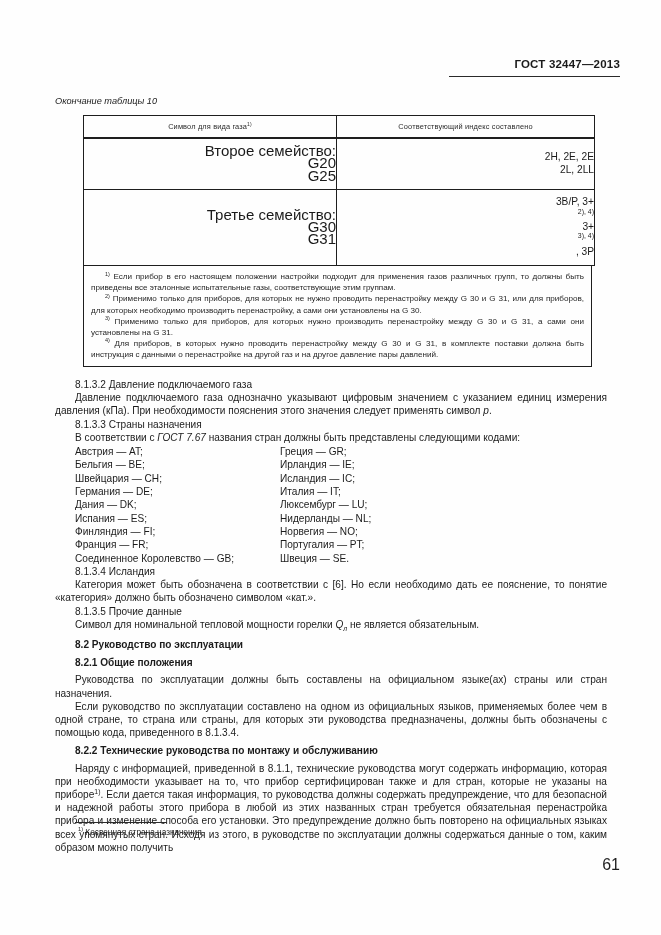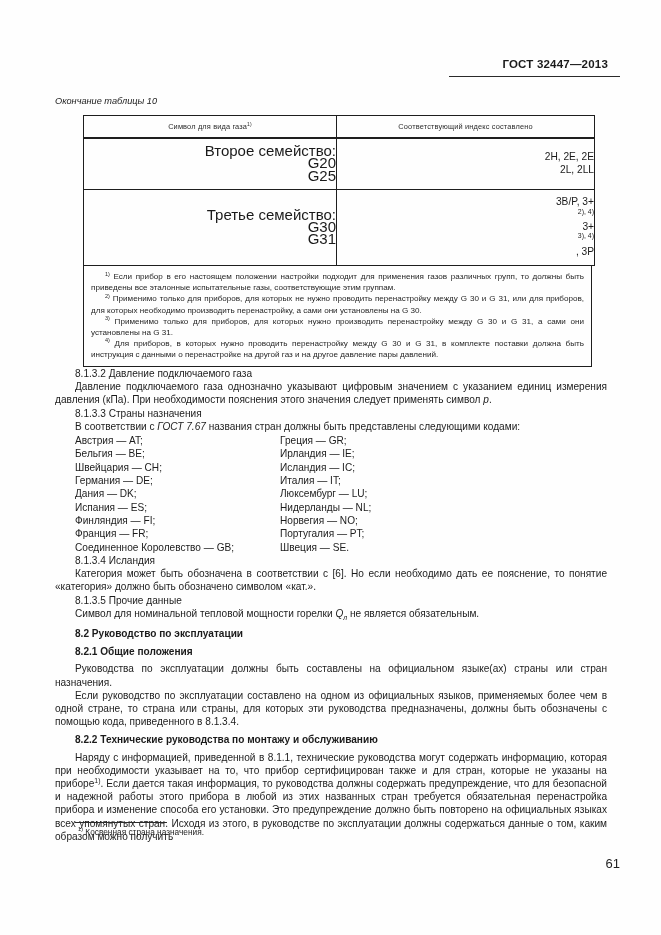--- a/index.html
+++ b/index.html
@@ -17,21 +17,21 @@
   }
   .page {
     position: absolute;
     left: 0; top: 0;
     width: 661px; height: 935px;
     background: #fefefe;
   }
   
   .doc-header {
     position: absolute;
-    right: 53px;
+    right: 41px;
     top: 58px;
     font-size: 11.5px;
     font-weight: bold;
     letter-spacing: .2px;
     white-space: nowrap;
   }
   .header-rule {
     position: absolute;
     right: 41px;
     top: 76px;
@@ -103,20 +103,21 @@
   .tbl-notes p {
     margin: 0;
     font-size: 8.1px;
     line-height: 11.1px;
     text-align: justify;
     color: #1f1f1f;
   }
   .tbl-notes p .mk { margin-left: 14px; }
   
   .body {
+    margin-top: 11px;
     font-size: 10.1px;
     line-height: 13.2px;
     color: #1b1b1b;
   }
   .body p {
     margin: 0;
     text-align: justify;
   }
   .clause { text-indent: 20px; }
   .para   { text-indent: 20px; text-align: justify; }
@@ -157,21 +158,21 @@
     position: absolute;
     left: 78px;
     top: 827px;
     font-size: 8.3px;
     color: #1f1f1f;
   }
   .page-num {
     position: absolute;
     right: 41px;
     top: 856px;
-    font-size: 13px;
+    font-size: 16px;
     color: #1f1f1f;
   }
 </style>
 </head>
 <body>
 
 <div class="page">
 
   <div class="doc-header">ГОСТ 32447—2013</div>
   <div class="header-rule"></div>

